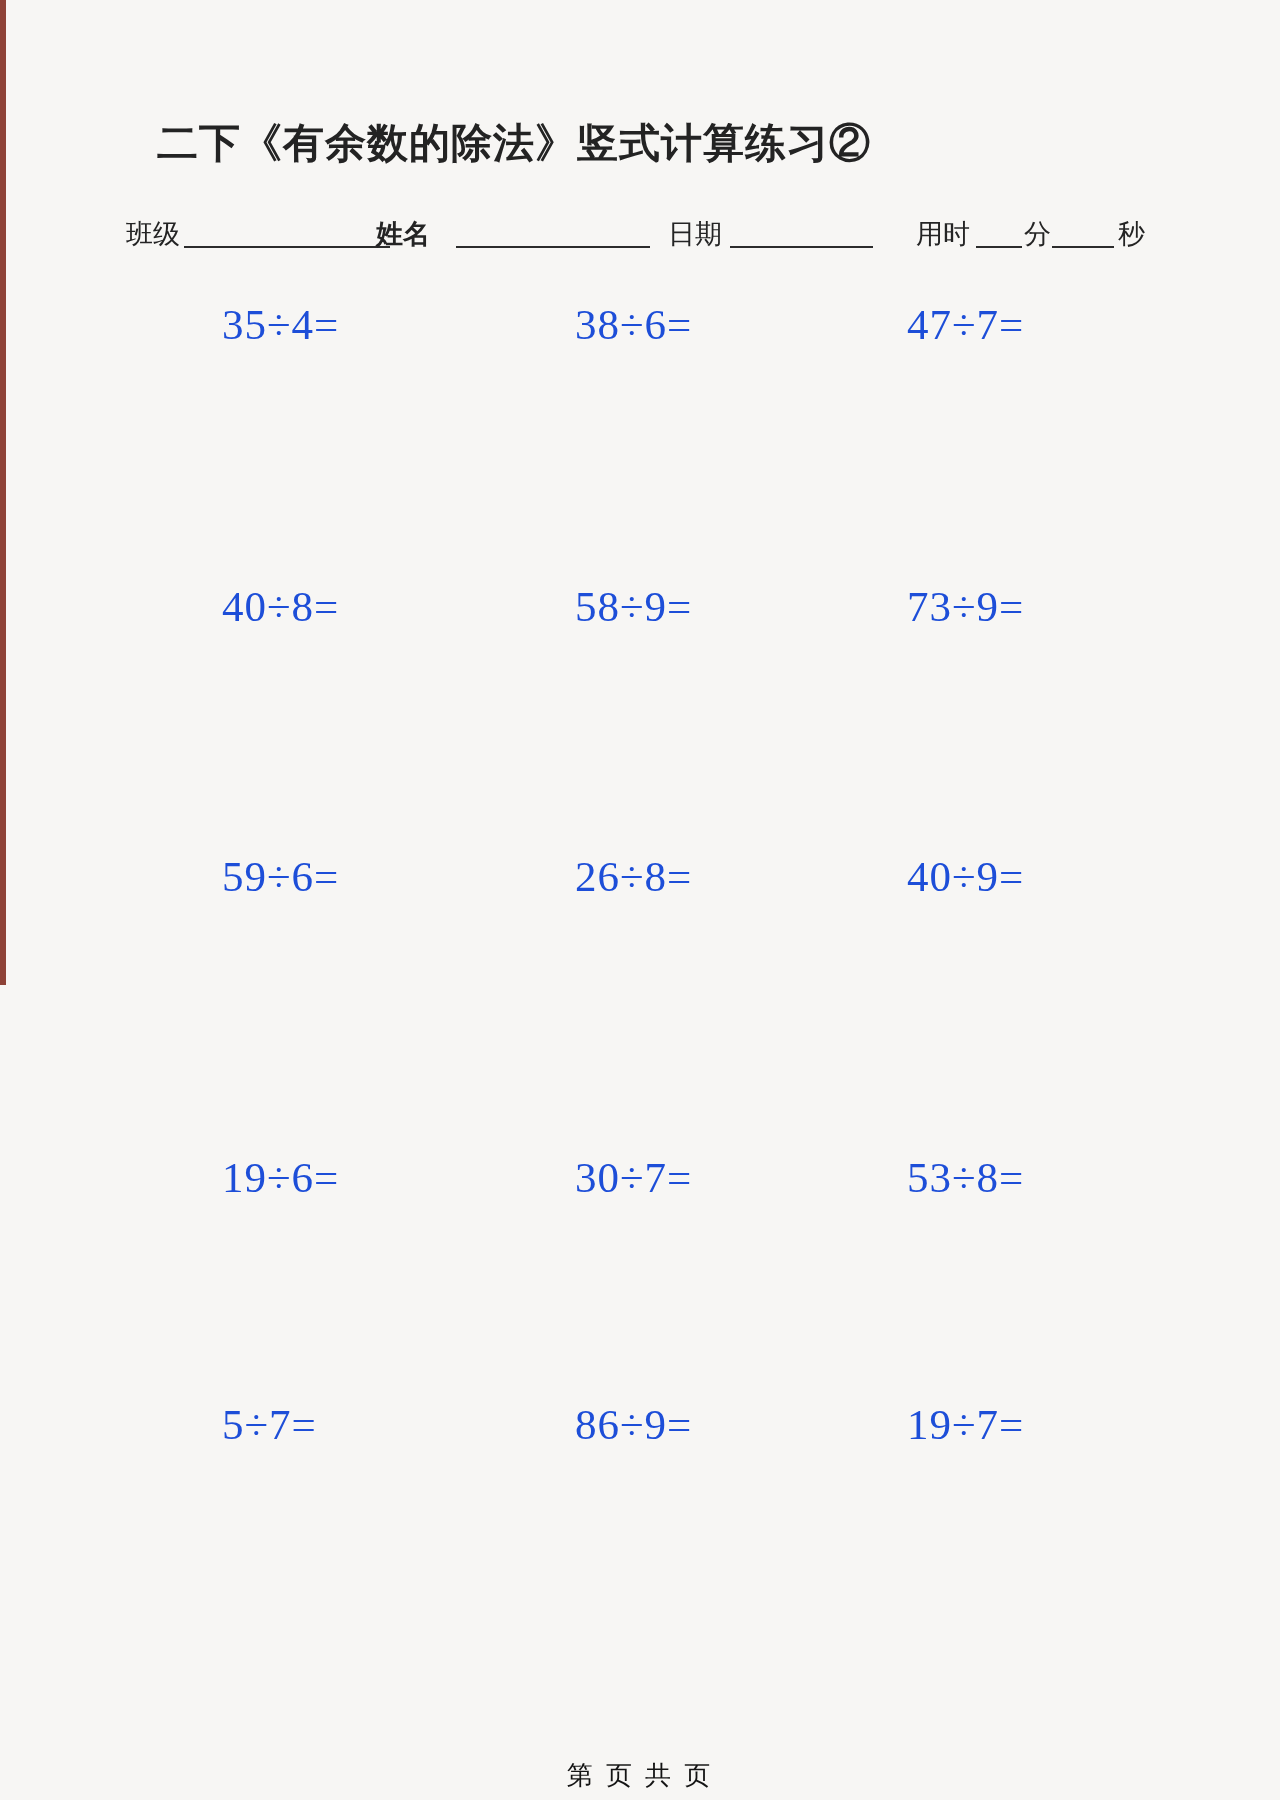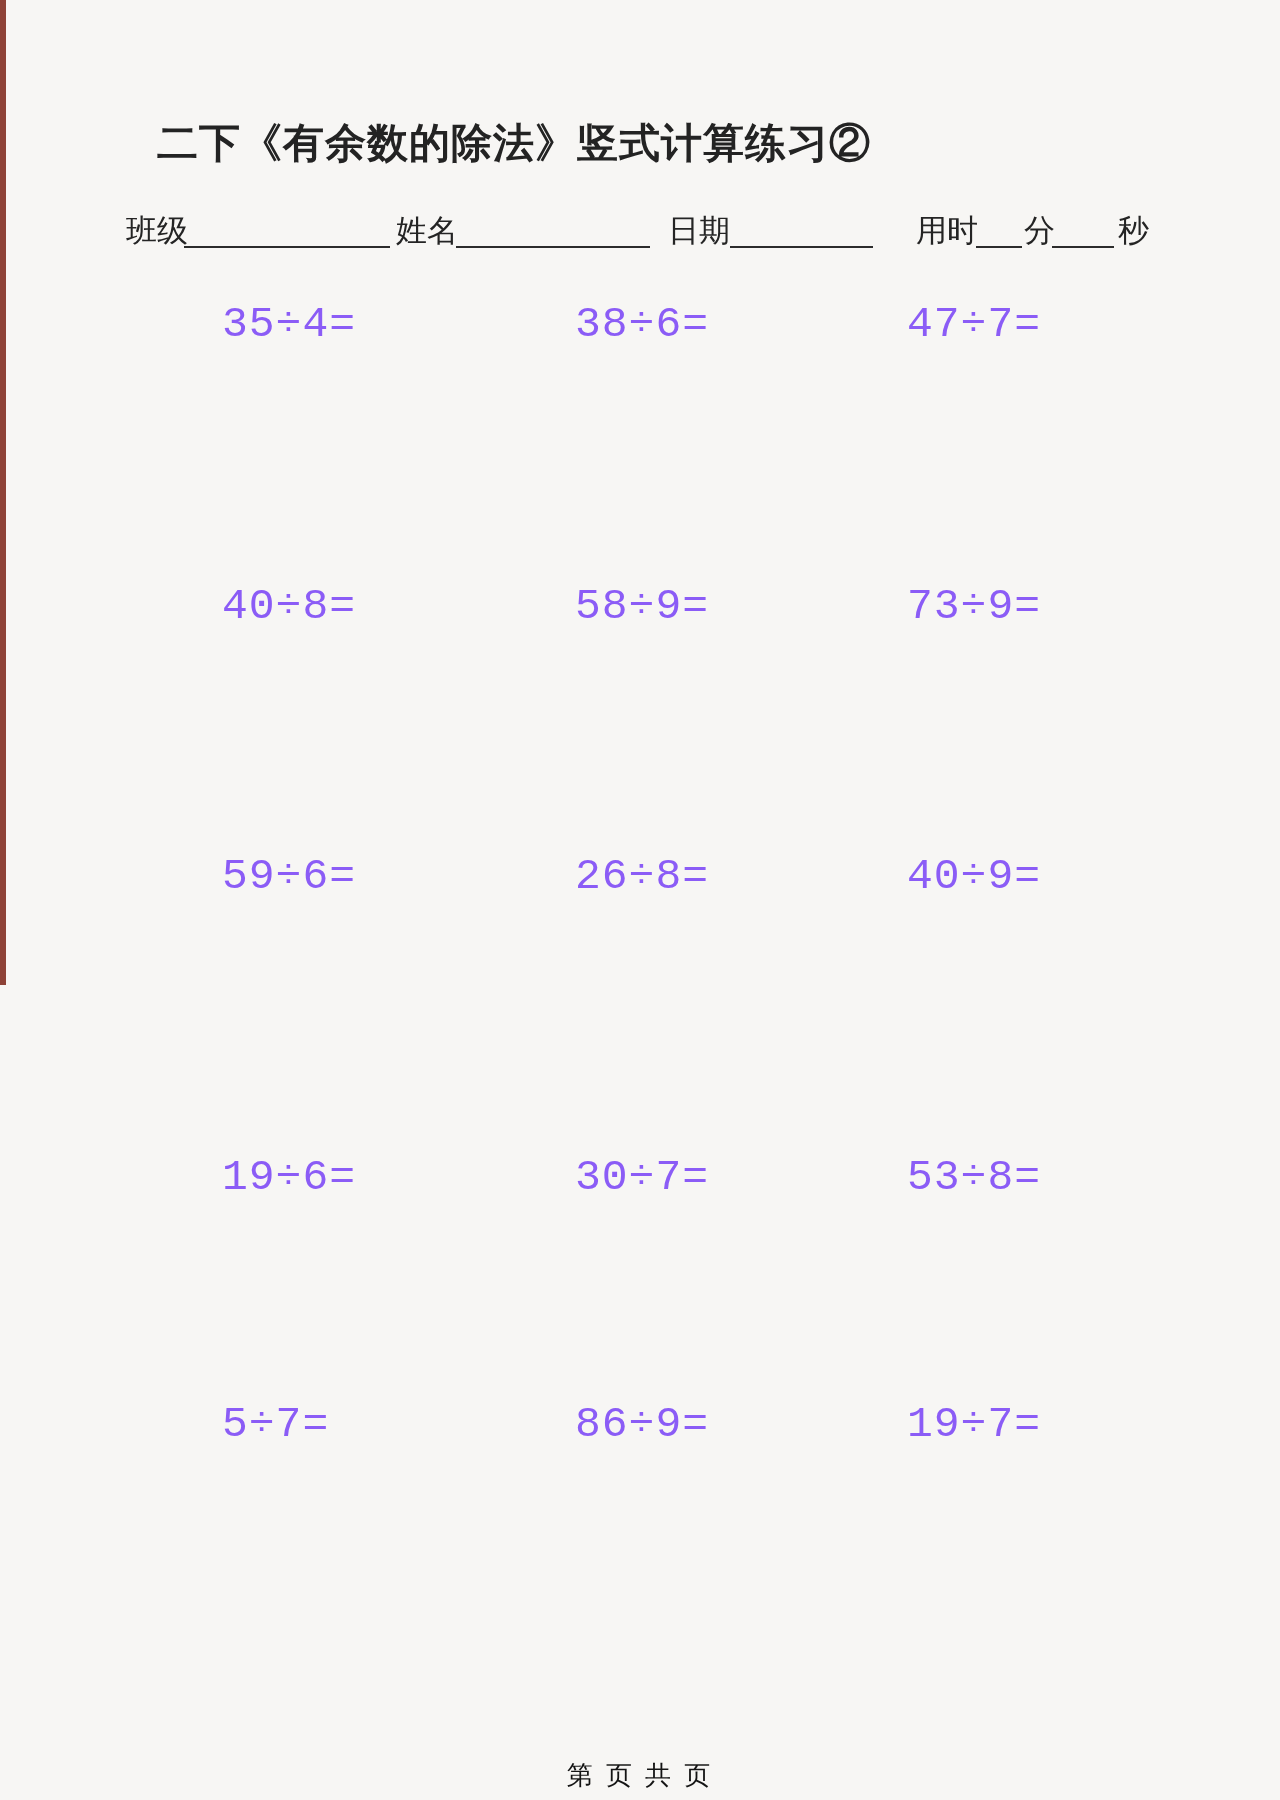--- a/index.html
+++ b/index.html
@@ -21,41 +21,41 @@
     position:absolute; top:116px; left:0;
     width:1028px; text-align:center;
     font-family:"Liberation Sans", sans-serif;
     font-weight:bold; font-size:41px;
     letter-spacing:1px; color:#232323;
     white-space:nowrap;
   }
   .header-row {
     position:absolute; top:219px; left:0;
     width:1280px; height:36px;
-    font-size:31px; color:#242424;
+    font-size:27px; color:#242424;
   }
   .h-label { position:absolute; bottom:3px; white-space:nowrap; }
   .h-line  { position:absolute; bottom:7px; height:0; border-bottom:2px solid #2c2c2c; }
   .lbl-class  { left:126px; }
   .line-class { left:184px; width:206px; }
-  .lbl-name   { left:396px; }
+  .lbl-name   { left:376px;font-weight:bold; }
   .line-name  { left:456px; width:194px; }
   .lbl-date   { left:668px; }
   .line-date  { left:730px; width:143px; }
   .lbl-time   { left:916px; }
   .line-time  { left:976px; width:46px; }
   .lbl-min    { left:1024px; }
   .line-min   { left:1052px; width:62px; }
   .lbl-sec    { left:1118px; }
 
   .problem {
     position:absolute;
-    font-family:Liberation Mono, monospace;
+    font-family:Liberation Serif, serif;
     font-size:43px; line-height:46px;
-    letter-spacing:1px; color:#8b5cf6;
+    letter-spacing:1px; color:#1d4ed8;
     white-space:nowrap;
   }
   .r0 { top:302px; }
   .r1 { top:584px; }
   .r2 { top:854px; }
   .r3 { top:1127px;margin-top:28px; }
   .r4 { top:1402px; }
   .c0 { left:222px; }
   .c1 { left:575px; }
   .c2 { left:907px; }

